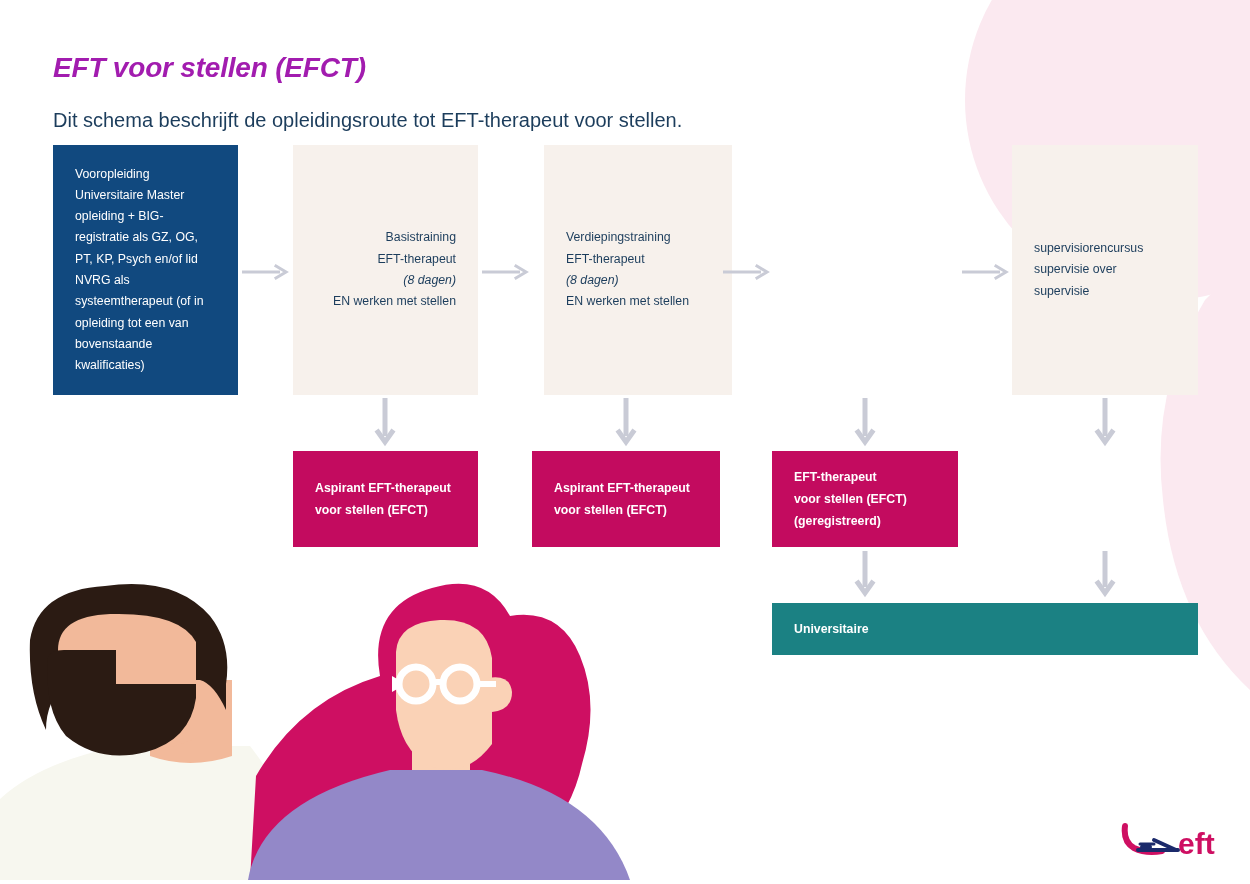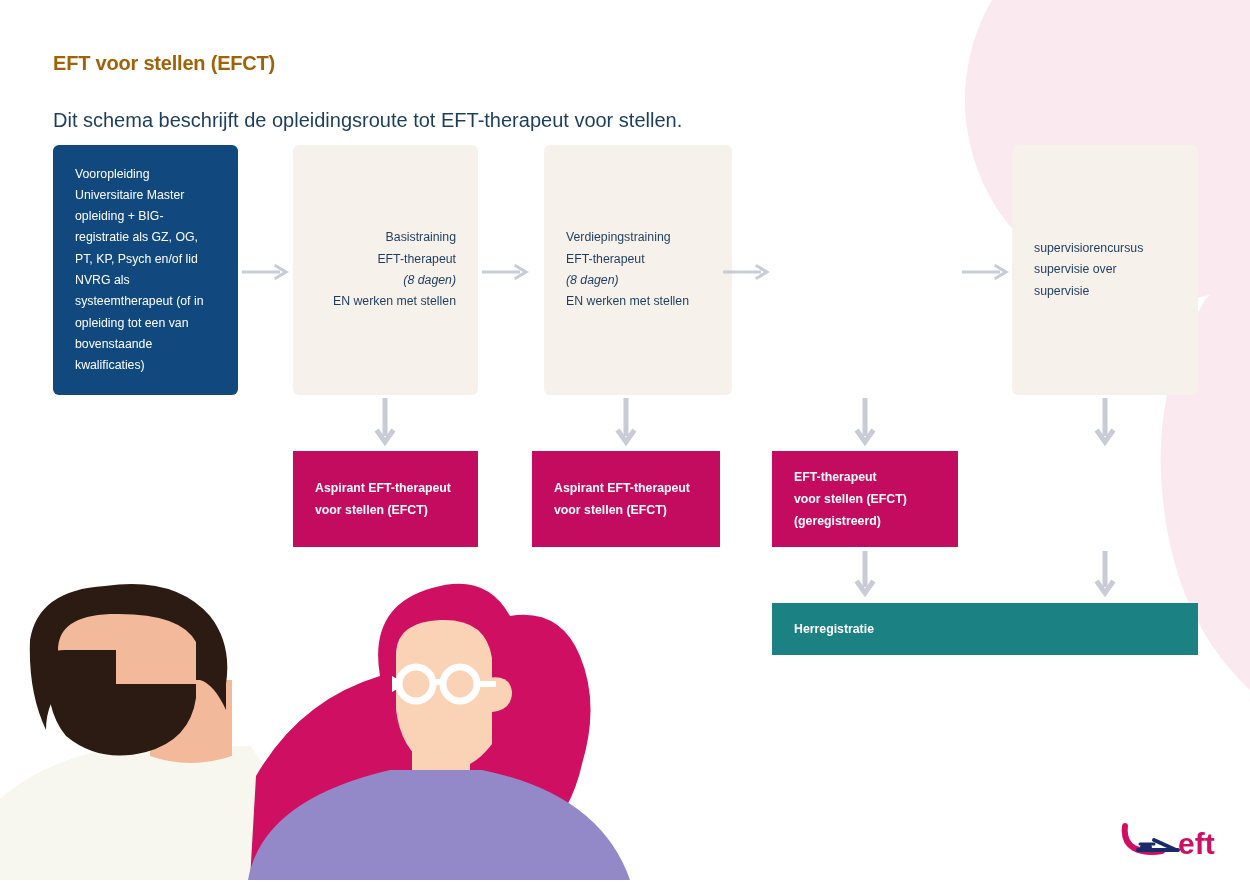--- a/index.html
+++ b/index.html
@@ -10,36 +10,36 @@
     position:relative;
     overflow:hidden;
   }
 
   
   #bg-layer { position:absolute; inset:0; overflow:hidden; z-index:0; }
 
   
   #page-title {
     position:absolute; left:53px; top:52px;
-    font-size:20px; font-weight:bold; letter-spacing:-0.2px;
-    color:#a16207; white-space:nowrap;
+    font-size:28px; font-weight:bold; letter-spacing:-0.2px;
+    color:#a21caf; white-space:nowrap;font-style:italic;
   }
   #page-subtitle {
     position:absolute; left:53px; top:109px;
     font-size:20px; color:#1C3D5C; white-space:nowrap;
   }
 
   
   #flow { position:absolute; inset:0; z-index:2; }
 
   .stage-box {
     position:absolute;
     background:#F7F1EC;
     padding:0 22px;
-    display:flex; flex-direction:column; justify-content:center;border-radius:6px;
+    display:flex; flex-direction:column; justify-content:center;
   }
   .stage-box.primary { background:#11497F; }
   .stage-line {
     font-size:12.3px; line-height:21.3px; color:#1C3D5C;
     white-space:nowrap;
   }
   .stage-box.primary .stage-line { color:#ffffff; white-space:normal; }
   .stage-line.em { font-style:italic; }
 
   .result-box {
@@ -165,21 +165,21 @@
   <svg class="arrow" style="left:854px; top:549px;" width="22" height="54" viewBox="0 0 22 54">
     <path d="M11 2 V38" stroke="#C9CBD6" stroke-width="5" fill="none"></path>
     <path d="M4 34 L11 44 L18 34" stroke="#C9CBD6" stroke-width="5" fill="none" stroke-linecap="square"></path>
   </svg>
   <svg class="arrow" style="left:1094px; top:549px;" width="22" height="54" viewBox="0 0 22 54">
     <path d="M11 2 V38" stroke="#C9CBD6" stroke-width="5" fill="none"></path>
     <path d="M4 34 L11 44 L18 34" stroke="#C9CBD6" stroke-width="5" fill="none" stroke-linecap="square"></path>
   </svg>
 
   <div class="wide-box" style="left:772px; top:603px; width:426px; height:52px;">
-    <div class="wide-line">Herregistratie</div>
+    <div class="wide-line">Universitaire</div>
   </div>
 
 </div>
 
 <div id="illustration">
   <svg width="640" height="300" viewBox="0 0 640 300">
 
     <path d="M-40 300 Q-30 196 120 166 L250 166 Q300 230 305 300 Z" fill="#F7F7EF"></path>
 
     <path d="M150 100 L232 100 L232 176 Q190 190 150 176 Z" fill="#F2B99A"></path>

